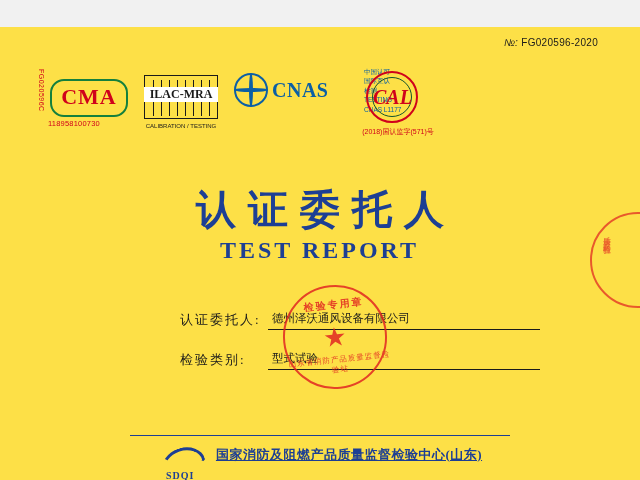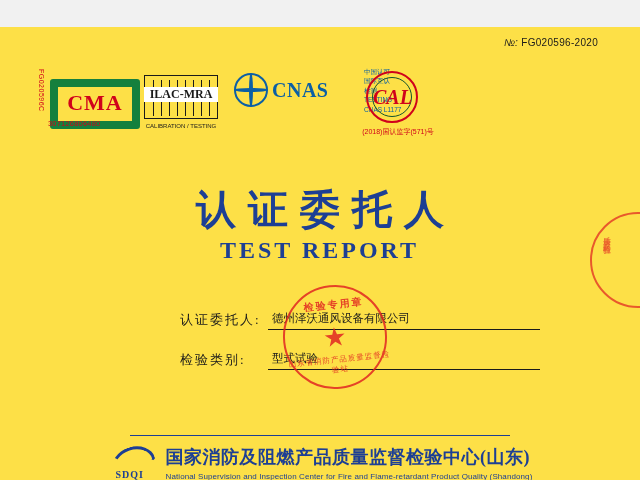--- a/index.html
+++ b/index.html
@@ -58,22 +58,22 @@
     writing-mode: vertical-rl;
     letter-spacing: 0.5px;
     height: 62px;
   }
   .cma-box {
     position: absolute;
     left: 12px;
     top: 12px;
     width: 74px;
     height: 34px;
-    border: 8px solid #15803d;
-    border-radius: 3px;
+    border: 2px solid #15803d;
+    border-radius: 14px;
     color: #d0021b;
     font-weight: bold;
     font-size: 22px;
     letter-spacing: 1px;
     text-align: center;
     line-height: 32px;
     font-family: "Liberation Serif", serif;
   }
   .cma-num {
     position: absolute;
@@ -402,26 +402,27 @@
     position: absolute;
     left: 8px;
     top: 22px;
     font-size: 10px;
     font-weight: bold;
     color: #1d3f94;
     letter-spacing: 1px;
     font-family: "Liberation Serif", serif;
   }
   .footer-cn {
-    font-size: 18px;
+    font-size: 13px;
     font-weight: bold;
     color: #1d3f94;
     letter-spacing: 0.5px;
     font-family: "Liberation Serif", serif;
     white-space: nowrap;
+    text-decoration: underline;
   }
   .footer-en {
     margin-top: 3px;
     font-size: 8px;
     color: #1d3f94;
     letter-spacing: 0.1px;
     white-space: nowrap;
   }
 </style>
 </head>
@@ -432,21 +433,21 @@
   <div class="report-no">
     <span class="no-label">№:</span>
     <span>FG020596-2020</span>
   </div>
 
   <div class="marks">
 
     <div class="mark mark-cma">
       <div class="cma-vert">FG020596C</div>
       <div class="cma-box">CMA</div>
-      <div class="cma-num">307126806480</div>
+      <div class="cma-num">118958100730</div>
     </div>
 
     <div class="mark mark-ilac">
       <div class="ilac-outer">
         <div class="ilac-inner-lines">
           <span style="left:8px"></span>
             <span style="left:16px"></span>
             <span style="left:24px"></span>
           <span style="left:32px"></span>
             <span style="left:40px"></span>
@@ -508,17 +509,16 @@
   </div>
 
   <div class="footer-rule"></div>
   <div class="footer">
     <div class="footer-inner">
       <div class="sdqi-logo">
         <div class="sdqi-swoosh"></div>
         <div class="sdqi-text">SDQI</div>
       </div>
       <div class="footer-cn">国家消防及阻燃产品质量监督检验中心(山东)</div>
-      <div class="footer-en">National Supervision and Inspection Center for Fire and Flame-retardant Product Quality (Shandong)</div>
     </div>
   </div>
 
 </div>
 
 </body></html>

